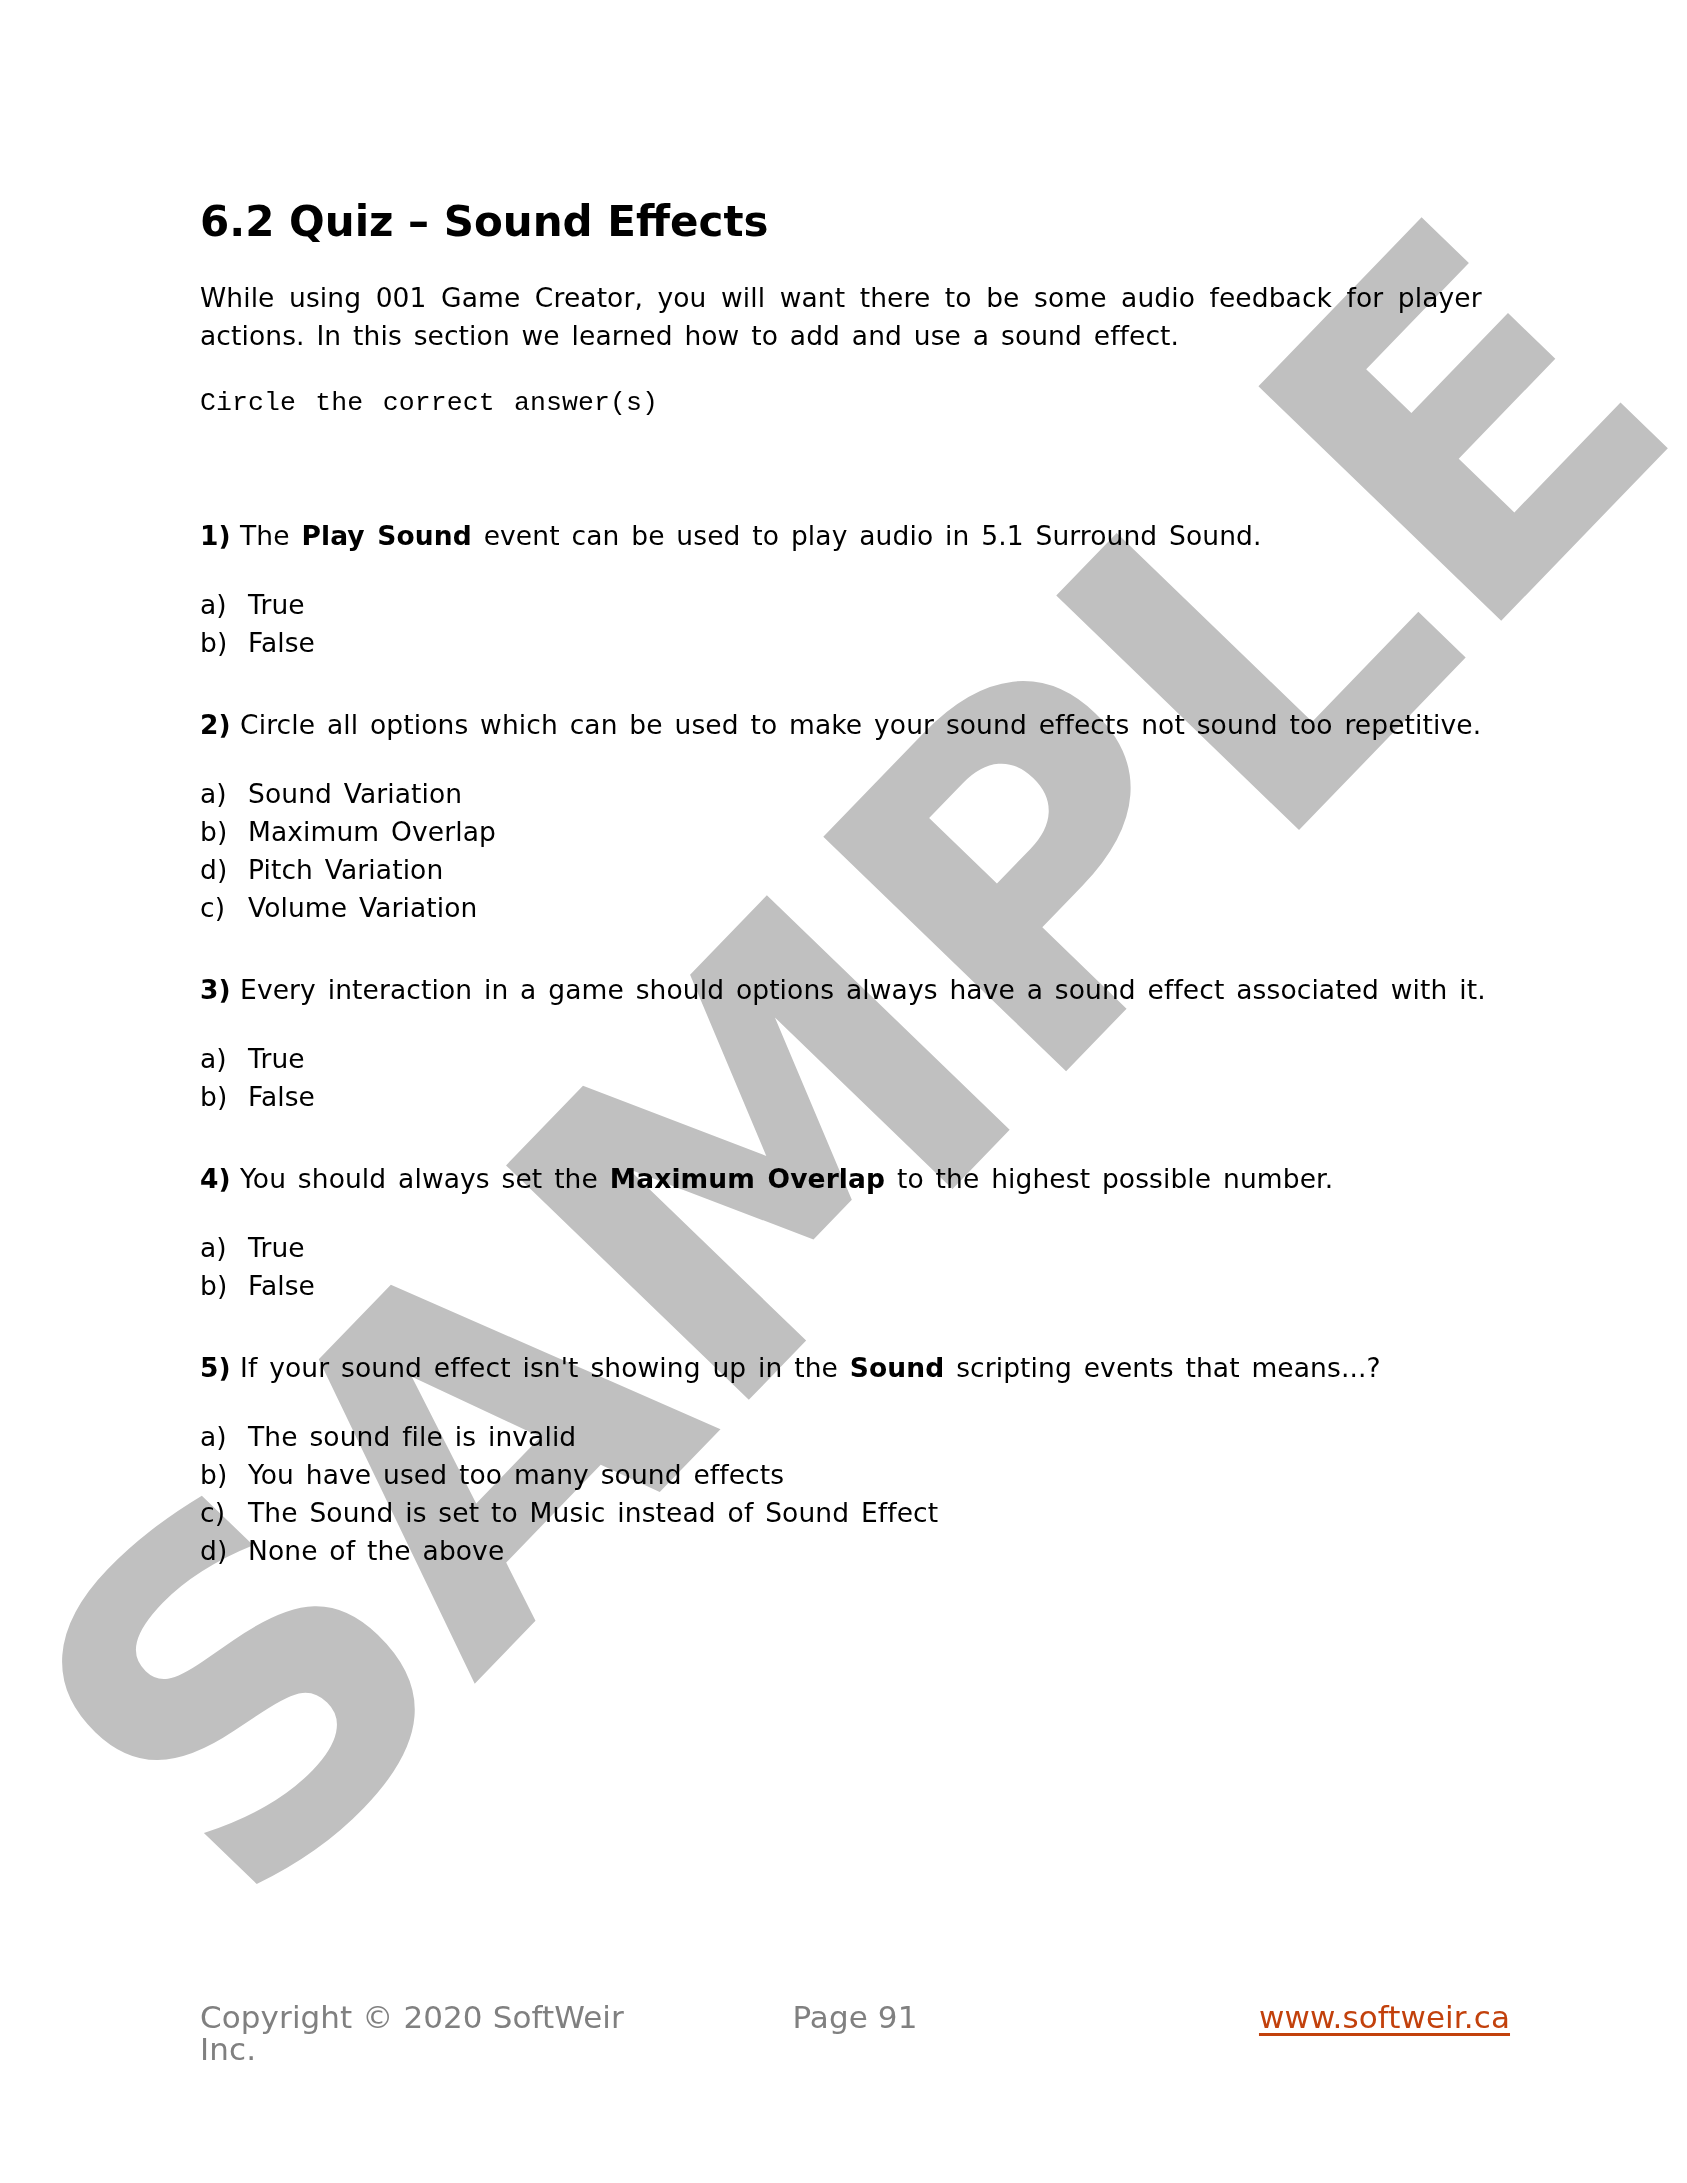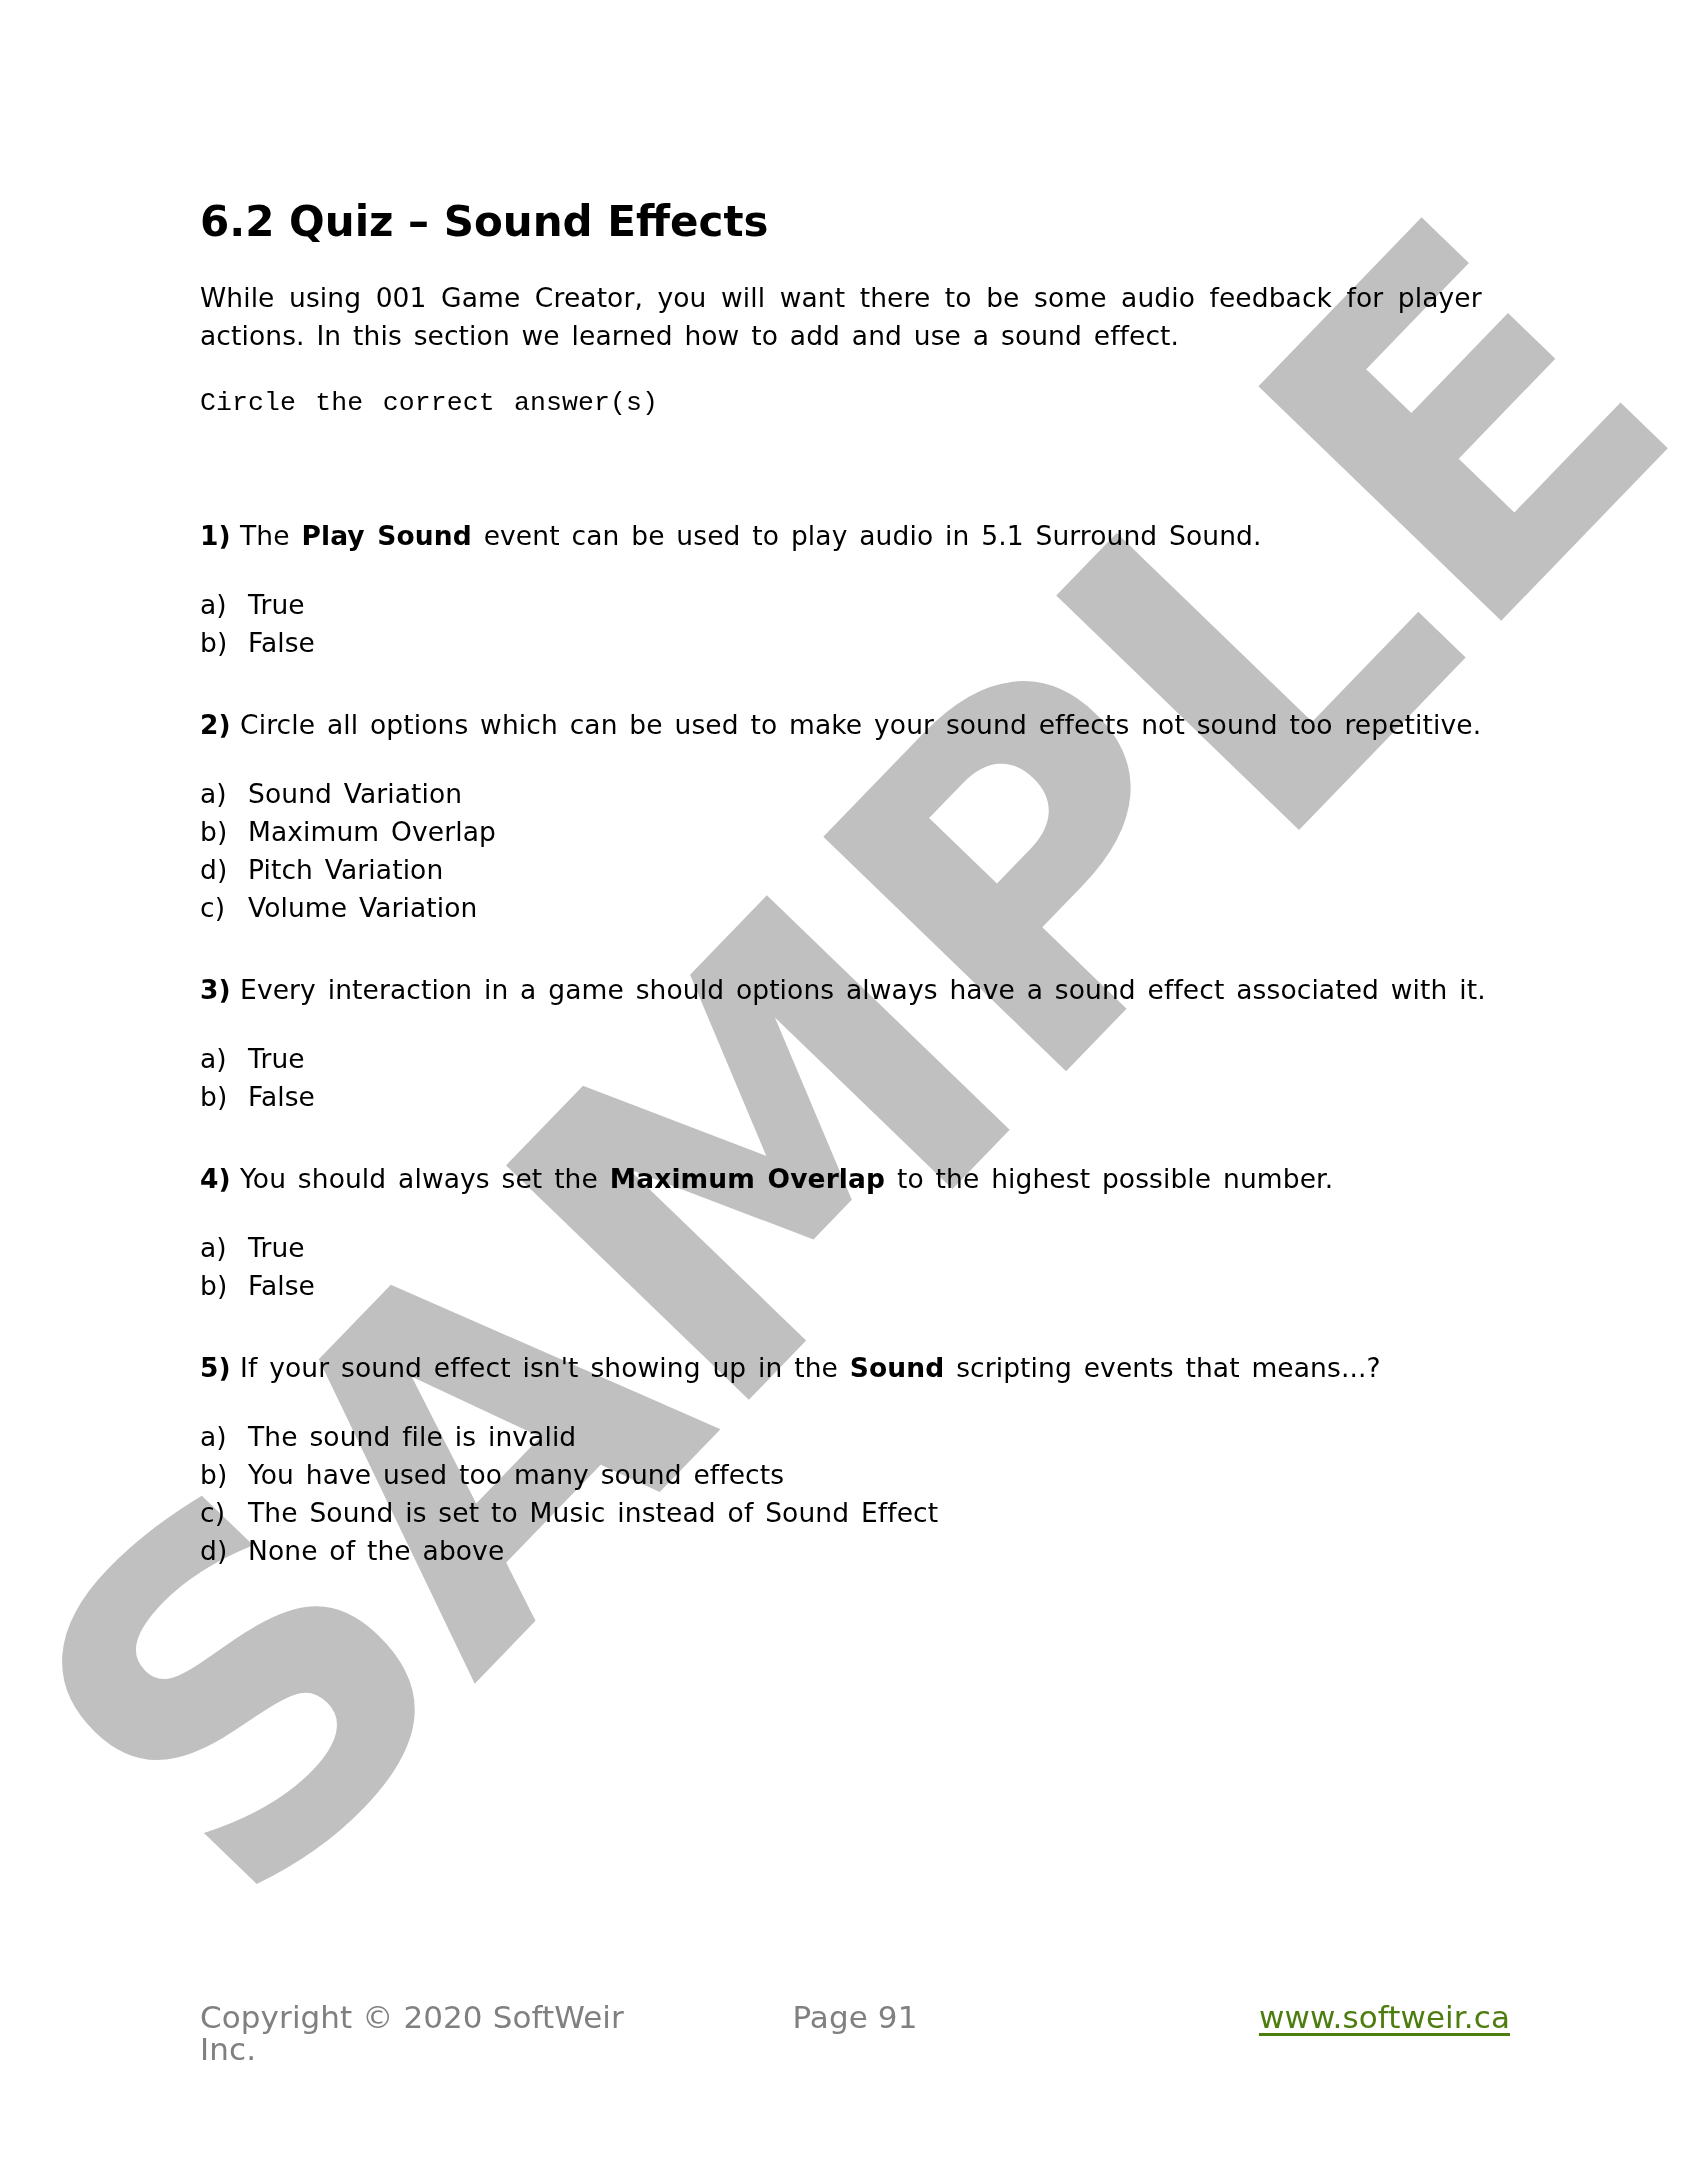--- a/index.html
+++ b/index.html
@@ -75,21 +75,21 @@
     font-size: 31px;
     line-height: 32px;
     letter-spacing: 0.1px;
     color: #808080;
     z-index: 2;
   }
   .f-left  { flex: 1; text-align: left; }
   .f-center{ flex: 1; text-align: center; }
   .f-right { flex: 1; text-align: right; }
   .f-right a {
-    color: #4d7c0f;
+    color: #c2410c;
     text-decoration: underline;
     text-decoration-thickness: 2.6px;
     text-underline-offset: 4.6px;
   }
 </style>
 </head>
 <body>
 
 <div class="page">
 

